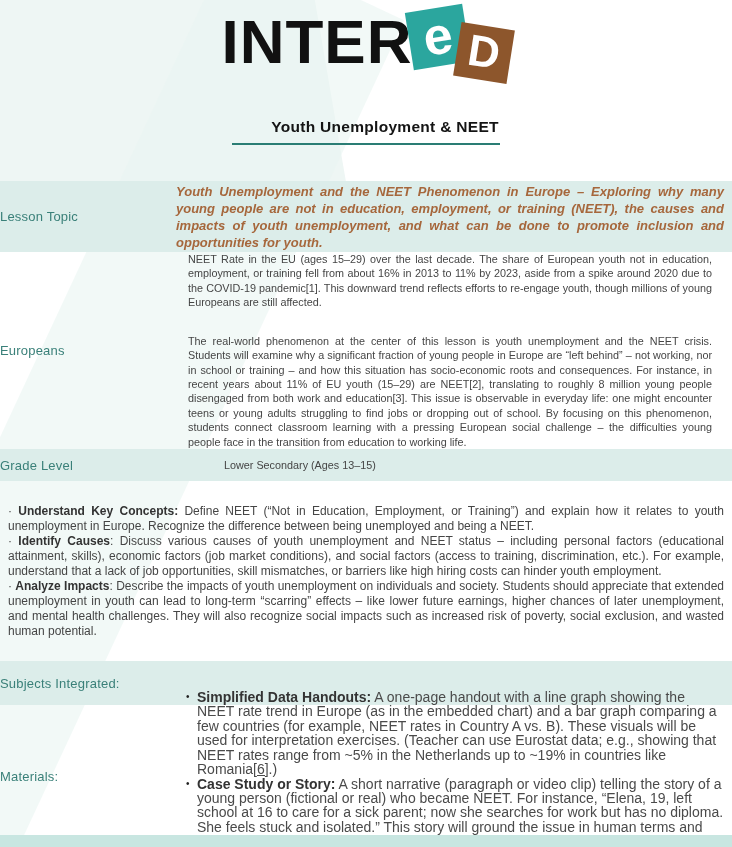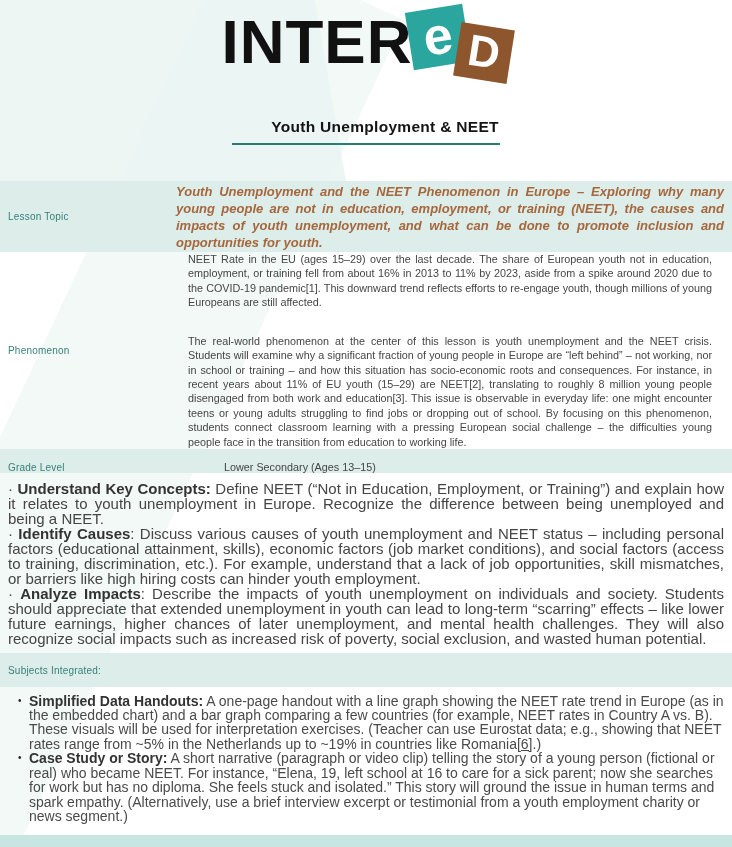--- a/index.html
+++ b/index.html
@@ -68,43 +68,42 @@
     width:268px;height:2px;background:#2a7d74;margin:7px auto 0;
   }
   
   .row{
     position:relative;display:flex;width:732px;box-sizing:border-box;
   }
   .band{background:#dcedea;}
   .row .cell-label, .row .cell-content{position:relative;z-index:2;}
   .cell-label{
     flex:0 0 168px;box-sizing:border-box;
-    padding-left:8px;
     display:flex;align-items:center;
-    color:#3a8079;font-size:10px;letter-spacing:.2px;
+    color:#3a8079;font-size:13px;letter-spacing:.2px;
   }
   .cell-content{
     flex:1 1 auto;box-sizing:border-box;
     padding:0 8px 0 8px;
     display:flex;flex-direction:column;justify-content:center;
     color:#454545;
   }
   .r-lesson{height:71px;}
   .r-phenomenon{height:197px;}
-  .r-grade{height:24px;align-items:flex-end;}
+  .r-grade{height:32px;}
   .r-objectives{height:180px;}
-  .r-subjects{height:34px;}
+  .r-subjects{height:44px;}
   .r-materials{height:143px;}
   .topic-text{
     margin:0;font-size:13px;font-weight:bold;font-style:italic;
     color:#a6673c;line-height:17px;text-align:justify;
   }
   .phen p{margin:12px;font-size:10.8px;line-height:14.4px;text-align:justify;}
   .grade-text{margin:0;font-size:10.8px;padding-left:48px;}
-  .obj p{margin:0;font-size:15px;line-height:15px;text-align:justify;}
+  .obj p{margin:0;font-size:12px;line-height:15px;text-align:justify;}
   .obj b{color:#333;}
   .subjects-text{margin:0;font-size:10.5px;line-height:15px;white-space:pre-line;}
   .mat{list-style:none;margin:0;padding:0 0 0 10px;}
   .mat li{
     position:relative;font-size:14px;line-height:14.4px;
     padding-left:11px;margin:0;color:#4a4a4a;
   }
   .mat li::before{
     content:"•";position:absolute;left:0;top:0;color:#222;font-size:10px;
   }
@@ -135,21 +134,21 @@
   </div>
 
   <div class="row band r-lesson">
     <div class="cell-label">Lesson Topic</div>
     <div class="cell-content">
       <p class="topic-text">Youth Unemployment and the NEET Phenomenon in Europe – Exploring why many young people are not in education, employment, or training (NEET), the causes and impacts of youth unemployment, and what can be done to promote inclusion and opportunities for youth.</p>
     </div>
   </div>
 
   <div class="row r-phenomenon">
-    <div class="cell-label">Phenomenon</div>
+    <div class="cell-label">Europeans</div>
     <div class="cell-content phen" id="phen-container">
         <p>NEET Rate in the EU (ages 15–29) over the last decade. The share of European youth not in education, employment, or training fell from about 16% in 2013 to 11% by 2023, aside from a spike around 2020 due to the COVID-19 pandemic[1]. This downward trend reflects efforts to re-engage youth, though millions of young Europeans are still affected.</p>
         <p>The real-world phenomenon at the center of this lesson is youth unemployment and the NEET crisis. Students will examine why a significant fraction of young people in Europe are “left behind” – not working, nor in school or training – and how this situation has socio-economic roots and consequences. For instance, in recent years about 11% of EU youth (15–29) are NEET[2], translating to roughly 8 million young people disengaged from both work and education[3]. This issue is observable in everyday life: one might encounter teens or young adults struggling to find jobs or dropping out of school. By focusing on this phenomenon, students connect classroom learning with a pressing European social challenge – the difficulties young people face in the transition from education to working life.</p>
       </div>
   </div>
 
   <div class="row band r-grade">
     <div class="cell-label">Grade Level</div>
     <div class="cell-content">
       <p class="grade-text">Lower Secondary (Ages 13–15)</p>
@@ -162,20 +161,21 @@
         <p>· <b>Identify Causes</b>: Discuss various causes of youth unemployment and NEET status – including personal factors (educational attainment, skills), economic factors (job market conditions), and social factors (access to training, discrimination, etc.). For example, understand that a lack of job opportunities, skill mismatches, or barriers like high hiring costs can hinder youth employment.</p>
         <p>· <b>Analyze Impacts</b>: Describe the impacts of youth unemployment on individuals and society. Students should appreciate that extended unemployment in youth can lead to long-term “scarring” effects – like lower future earnings, higher chances of later unemployment, and mental health challenges. They will also recognize social impacts such as increased risk of poverty, social exclusion, and wasted human potential.</p>
       </div>
   </div>
 
   <div class="row band r-subjects">
     <div class="cell-label">Subjects Integrated:</div>
   </div>
 
   <div class="row r-materials">
+    <div class="cell-label">Materials:</div>
     <div class="cell-content">
       <ul class="mat" id="mat-container">
           <li><b>Simplified Data Handouts:</b><span> A one-page handout with a line graph showing the NEET rate trend in Europe (as in the embedded chart) and a bar graph comparing a few countries (for example, NEET rates in Country A vs. B). These visuals will be used for interpretation exercises. (Teacher can use Eurostat data; e.g., showing that NEET rates range from ~5% in the Netherlands up to ~19% in countries like Romania</span><span class="footnote-link">[6]</span><span>.)</span></li>
           <li><b>Case Study or Story:</b><span> A short narrative (paragraph or video clip) telling the story of a young person (fictional or real) who became NEET. For instance, “Elena, 19, left school at 16 to care for a sick parent; now she searches for work but has no diploma. She feels stuck and isolated.” This story will ground the issue in human terms and spark empathy. (Alternatively, use a brief interview excerpt or testimonial from a youth employment charity or news segment.)</span></li>
         </ul>
     </div>
   </div>
 
   <div class="bottom-bar"></div>
 </div>

